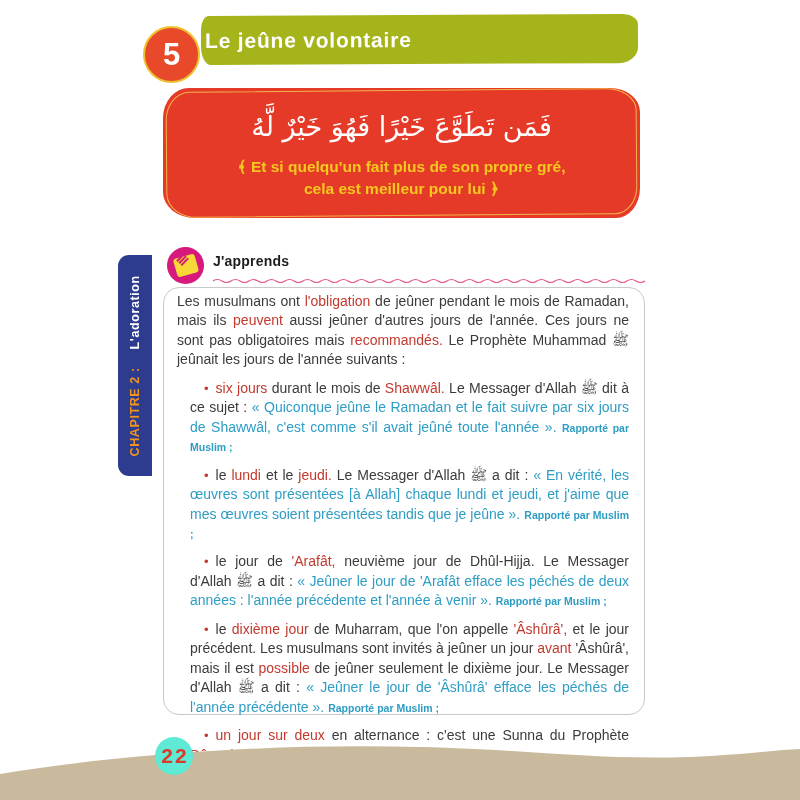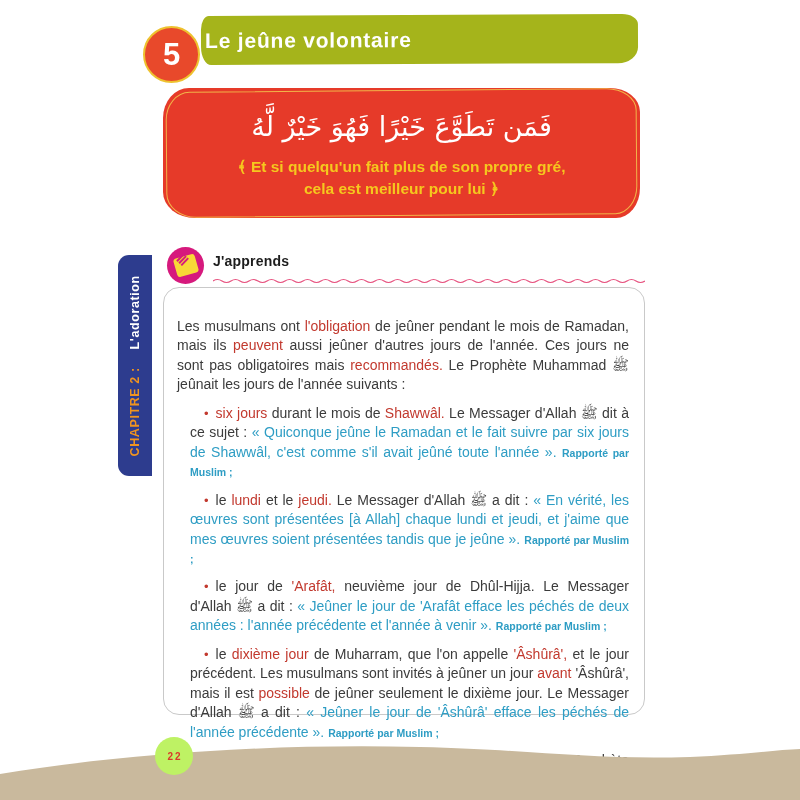--- a/index.html
+++ b/index.html
@@ -76,37 +76,37 @@
   }
   .learn-heading{
     position:absolute;left:213px;top:253px;
     font-size:14px;font-weight:bold;color:#1d1d1d;letter-spacing:.2px;
   }
   .wavy-underline{position:absolute;left:213px;top:277px;}
   
   .content-box{
     position:absolute;left:163px;top:287px;width:482px;height:428px;
     box-sizing:border-box;border:1.5px solid #c9c9c9;border-radius:16px;
-    padding:29px 15px 10px 13px;
+    padding:4px 15px 10px 13px;
     font-size:14px;line-height:1.39;color:#3b3b3b;text-align:justify;
   }
   .content-box p{margin:0 0 9px 0;}
   .content-box p.bullet{text-indent:14px;margin:0 0 9px 13px;}
   .content-box p.bullet .dot{color:#c2392e;margin-right:7px;font-size:13px;}
   .seg-plain{color:#3b3b3b;}
   .seg-red{color:#c2392e;}
   .seg-teal{color:#2e9dc4;}
   .seg-source{color:#2e9dc4;font-weight:bold;font-size:10.5px;}
   
   .footer-wave{position:absolute;left:0;bottom:0;width:800px;height:62px;}
   .page-badge{
     position:absolute;left:155px;top:737px;width:38px;height:38px;
-    background:#bef264;border-radius:50%;
+    background:#5eead4;border-radius:50%;
     display:flex;align-items:center;justify-content:center;
-    color:#d93a2b;font-size:10px;font-weight:bold;letter-spacing:2px;
+    color:#d93a2b;font-size:21px;font-weight:bold;letter-spacing:2px;
     text-indent:2px;
   }
 </style>
 </head>
 <body>
 
 <div class="chapter-tab">
   <div class="vtext">
     <span class="chap">CHAPITRE 2 :</span>
     <span class="sect">L'adoration</span>

